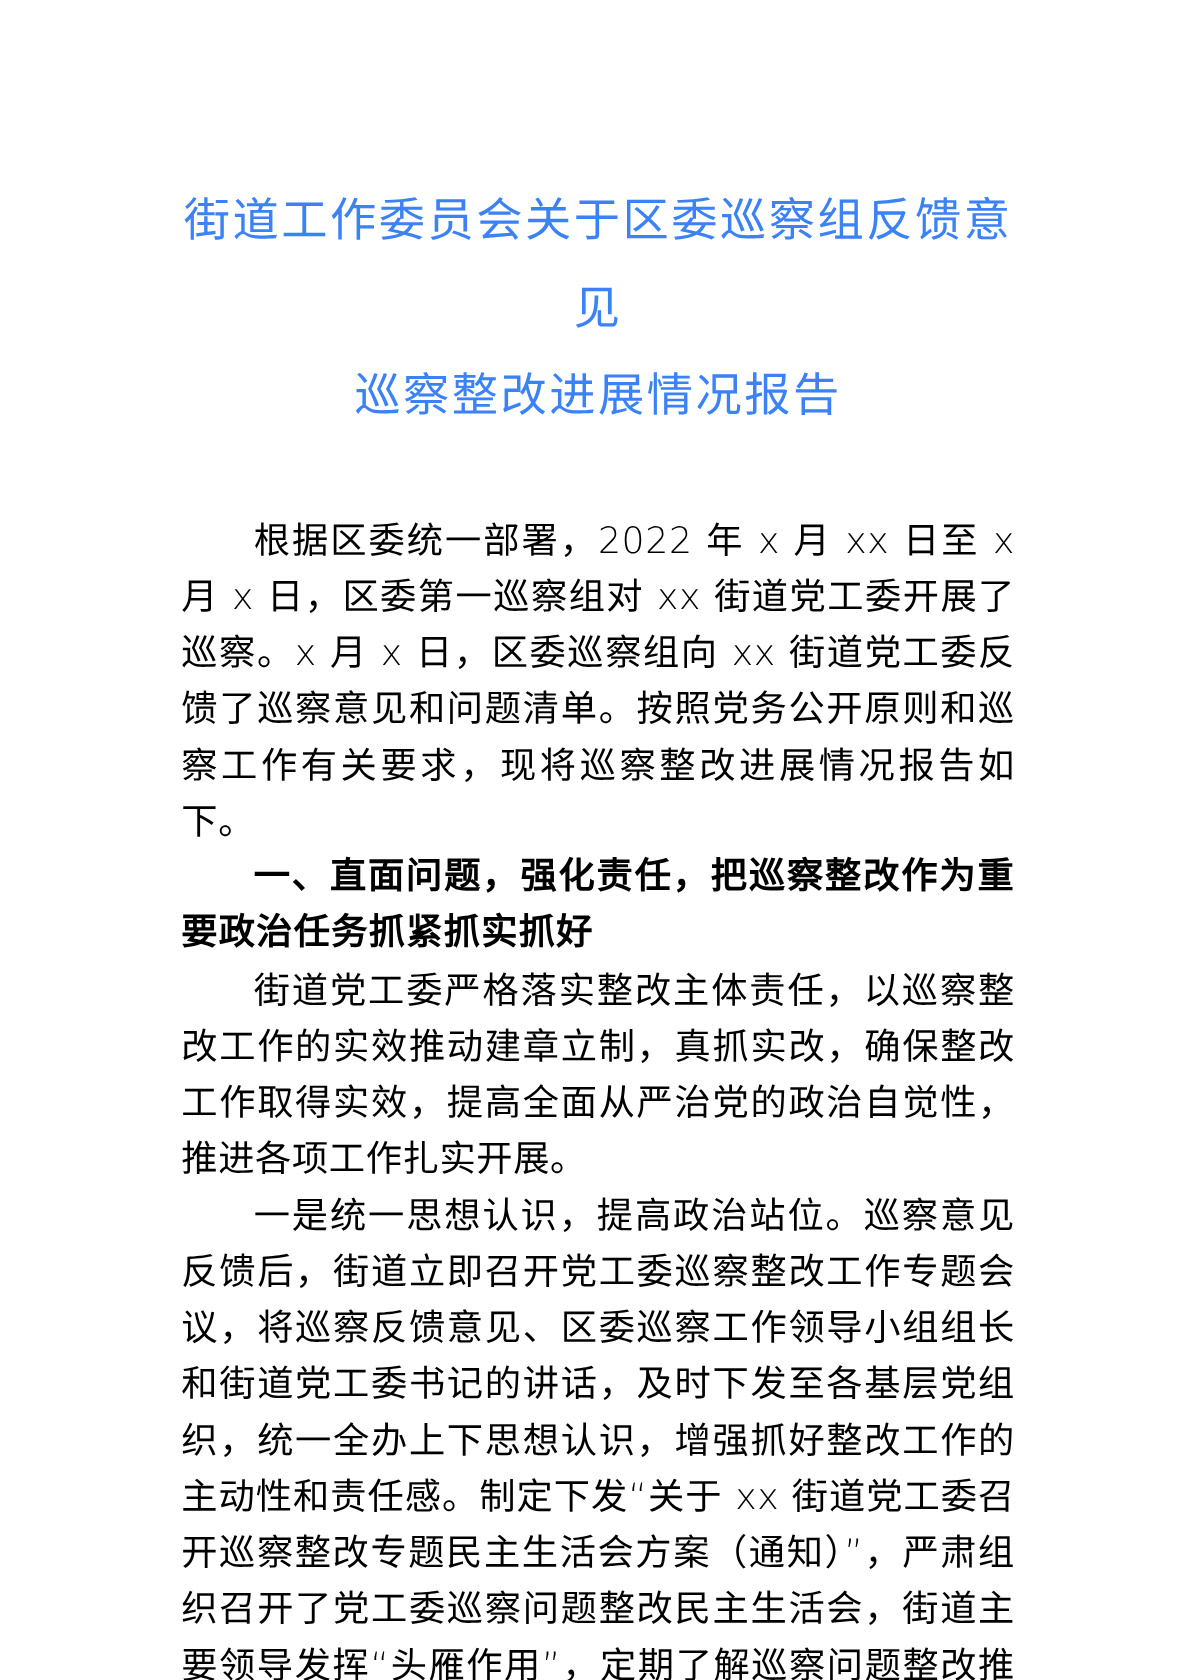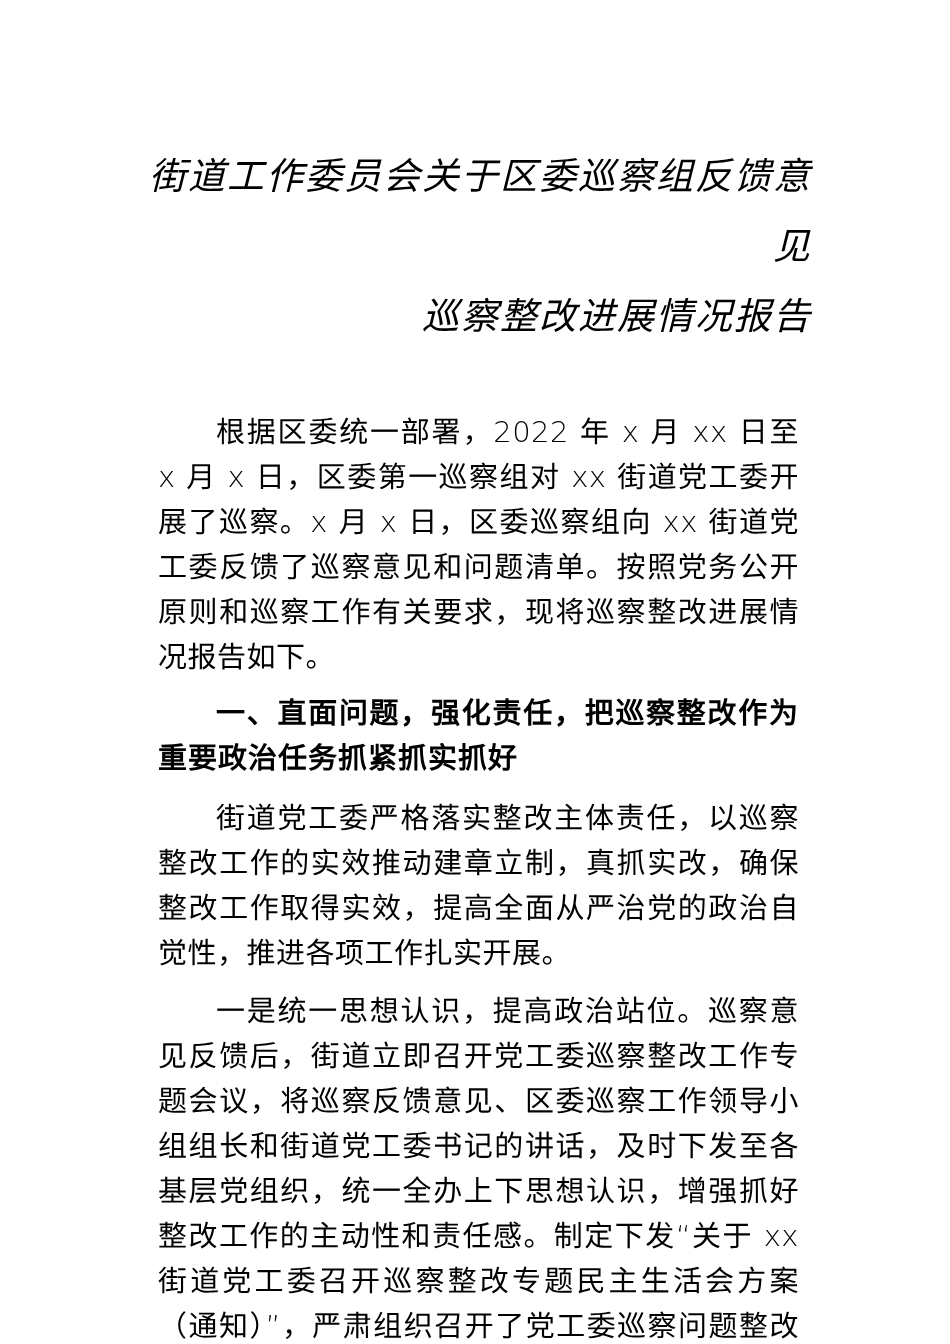--- a/index.html
+++ b/index.html
@@ -14,41 +14,40 @@
     color: #000000;
   }
   .page {
     box-sizing: border-box;
     width: 950px;
     height: 1344px;
     padding: 142px 138px 60px 145px;
     background: #ffffff;
   }
   .doc-title {
-    text-align: right;
+    text-align: center;
     font-family: "DejaVu Serif", "Liberation Serif", serif;
     font-size: 37px;
     line-height: 70px;
     font-weight: 500;
     letter-spacing: 2px;
-    color: #000000;
-    font-style: italic;
+    color: #3b82f6;
   }
   .doc-body {
     margin-top: 58px;
     font-family: "DejaVu Sans", "Liberation Sans", sans-serif;
     font-size: 29px;
     line-height: 45px;
     font-weight: 300;
     text-align: justify;
     color: #000000;
     letter-spacing: 0.5px;
   }
   .doc-body p {
-    margin: 13px;
+    margin: 0;
     padding: 0;
     text-indent: 2em;
   }
   .doc-body p.section-heading {
     font-weight: 700;
     letter-spacing: 1px;
     font-family: Liberation Mono, monospace;
   }
 </style>
 </head>

